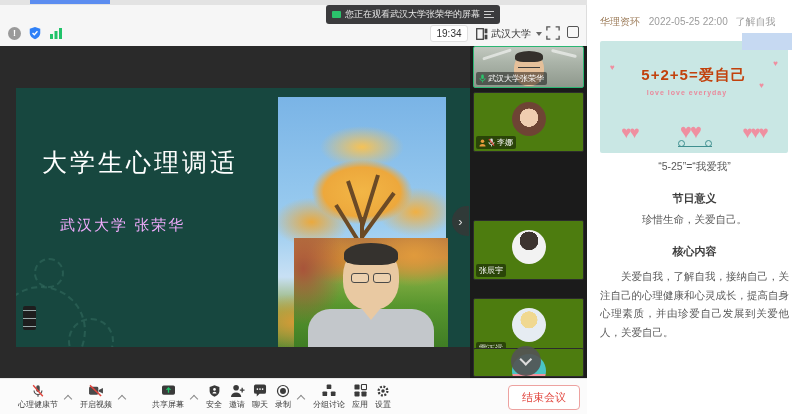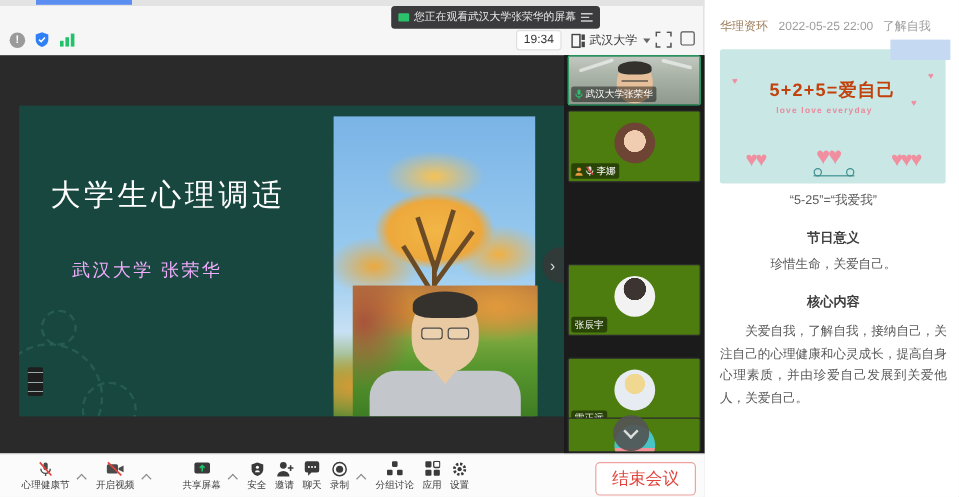--- a/index.html
+++ b/index.html
@@ -113,21 +113,21 @@
   
   .toolbar { position:absolute; left:0; top:378px; width:587px; height:36px;
     background:#fbfbfb; border-top:1px solid #e8e8e8; display:flex; align-items:center;
     padding-left:18px; }
   .tool { display:flex; flex-direction:column; align-items:center; gap:1px;
     font-size:8px; color:#3c3c3c; margin-right:7px; white-space:nowrap; }
   .tool .ic { height:14px; display:flex; align-items:center; }
   .tool-caret { width:6px; height:6px; border-left:1.5px solid #8a8a8a; border-top:1.5px solid #8a8a8a;
     transform:rotate(45deg); margin:5px 9px 0 0; }
   .gap-l { margin-left:18px; }
-  .end-btn { position:absolute; right:7px; top:6px; padding:4px 13px; font-size:14px;
+  .end-btn { position:absolute; right:7px; top:6px; padding:4px 13px; font-size:11px;
     color:#e1443c; background:#fff; border:1px solid #eda2a0; border-radius:4px; }
 
   
   .article { position:absolute; left:588px; top:0; width:211px; height:414px;
     background:#fff; padding:8px 10px 0 12px; overflow:hidden; }
   .a-title { font-size:15px; font-weight:bold; color:#151515; line-height:21px; letter-spacing:.2px; }
   .a-meta { margin-top:7px; font-size:10px; white-space:nowrap; }
   .a-account { color:#9e7e5c; margin-right:6px; }
   .a-date, .a-loc { color:#9c9c9c; }
   .a-loc { margin-left:5px; }

